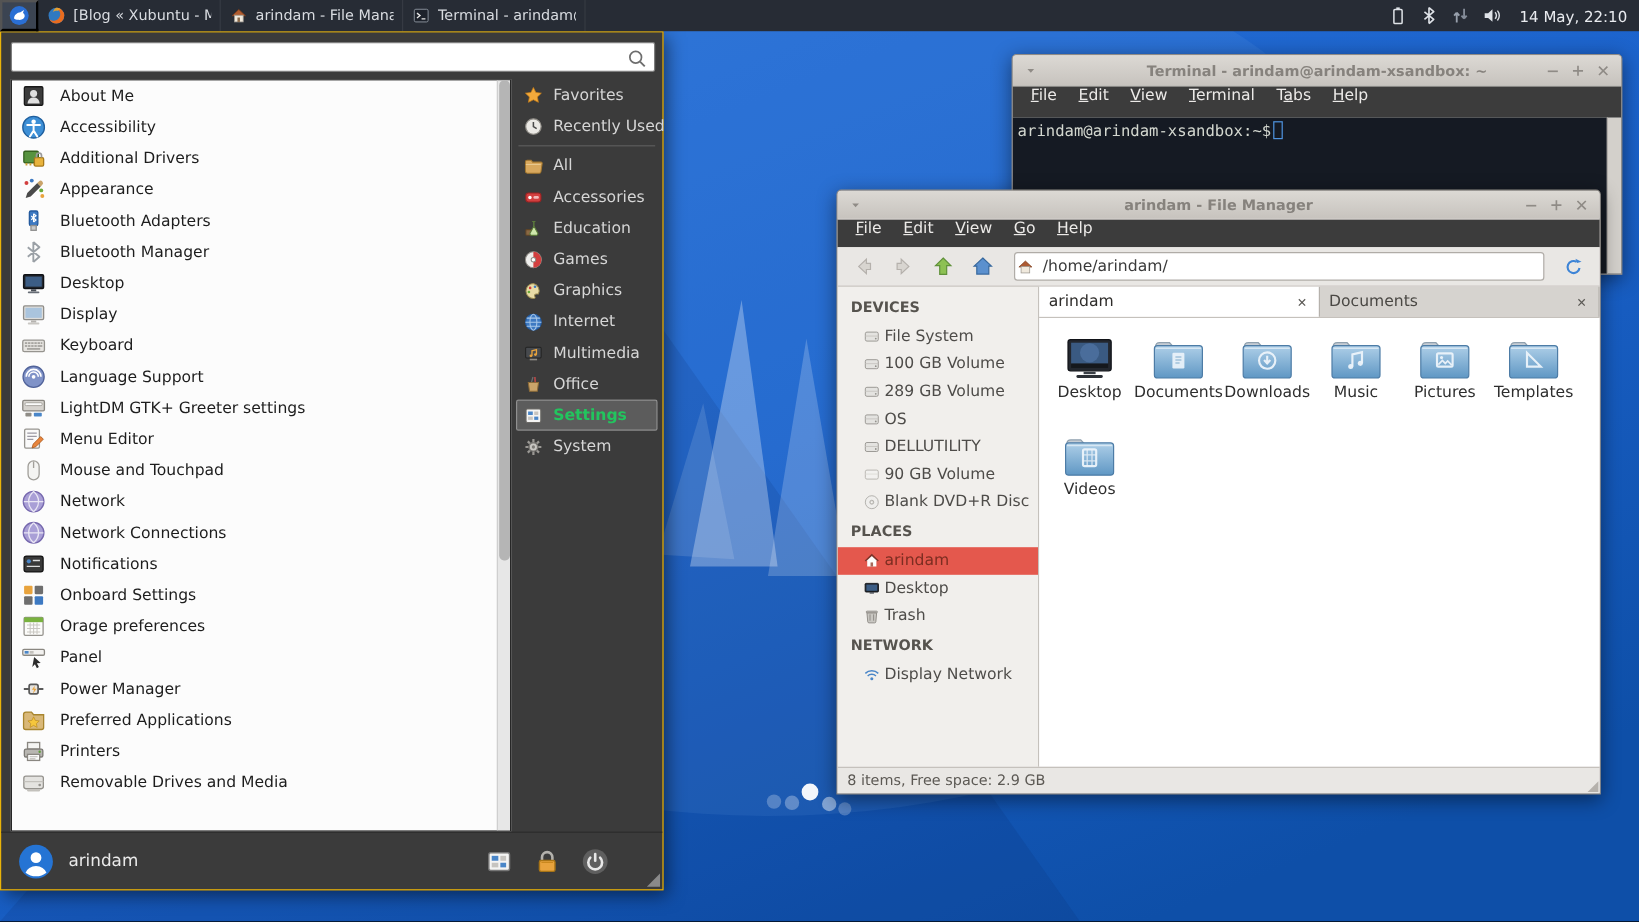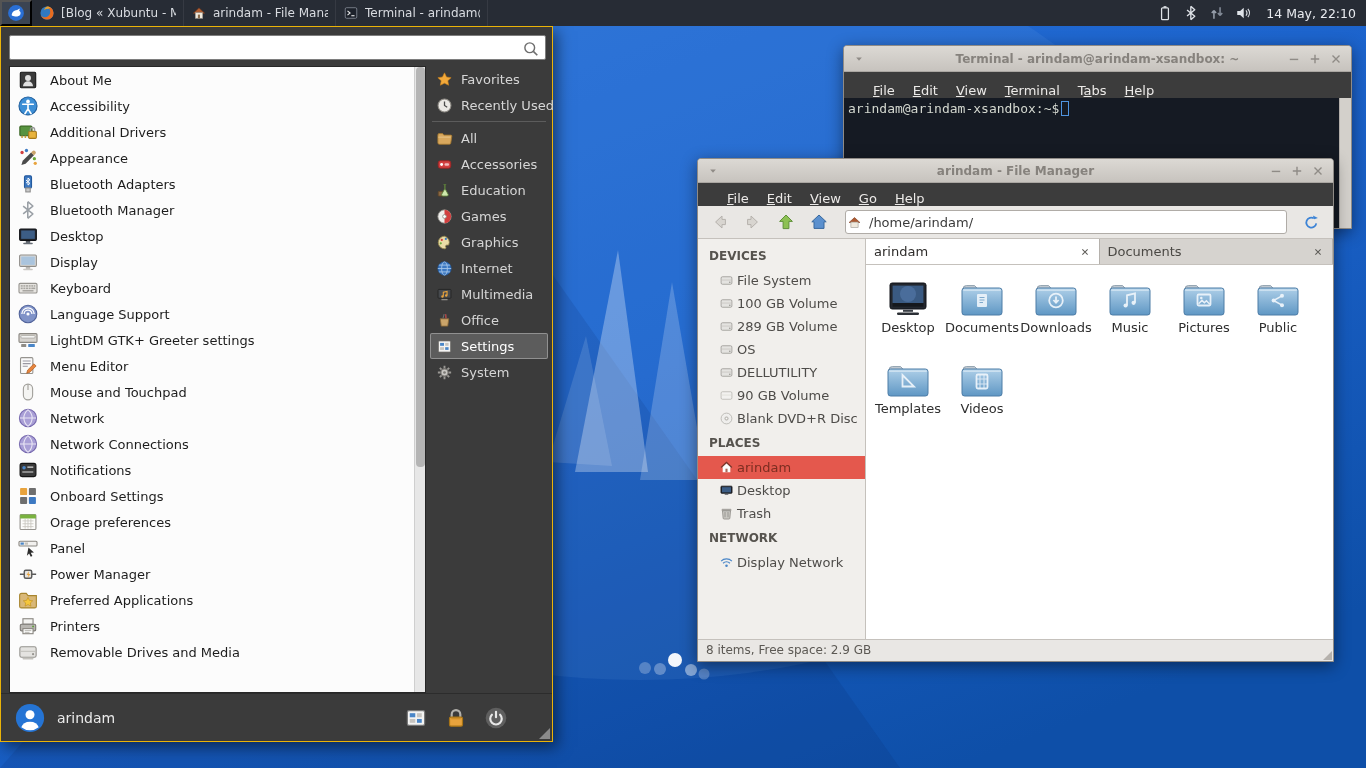--- a/index.html
+++ b/index.html
@@ -40,41 +40,41 @@
   .approw { display:flex; align-items:center; height:26px; padding-left:7px; gap:11px;
             font-size:13px; color:#1d1d1d; white-space:nowrap; }
   .alist-scroll { position:absolute; top:0; right:0; width:11px; height:100%; background:#e7e7e7;
                   border-left:1px solid #cfcfcf; }
   .alist-thumb { position:absolute; top:0; left:1px; width:9px; height:64%; background:#b5b5b5;
                  border-radius:4px; }
   .cats { position:absolute; left:429px; top:39px; width:118px; }
   .catrow { display:flex; align-items:center; gap:8px; height:26px; color:#d6d6d6; font-size:13px;
             padding-left:5px; border:1px solid transparent; white-space:nowrap; }
   .catrow.selected { background:rgba(255,255,255,.17); border-color:rgba(255,255,255,.32);
-                     border-radius:2px; color:#ffffff; }
+                     border-radius:2px; color:#22c55e;font-weight:bold; }
   .catsep { height:1px; background:#5c5c5c; margin:3px 2px; }
   .menu-footer { position:absolute; left:0; bottom:0; width:100%; height:48px;
                  border-top:1px solid #2c2c2c; display:flex; align-items:center; padding:0 14px; }
   .username { color:#eaeaea; font-size:14px; margin-left:12px; }
   .factions { margin-left:auto; display:flex; gap:12px; margin-right:28px; }
   .faction { width:28px; height:28px; display:flex; align-items:center; justify-content:center;
              background:transparent; border:none; }
   .menu-grip { position:absolute; right:2px; bottom:2px; width:0; height:0;
                border-left:11px solid transparent; border-bottom:11px solid #8a8a8a; }
 
   
   .window { position:absolute; border:1px solid #8f8b86; border-radius:4px 4px 0 0;
             box-shadow:0 4px 16px rgba(0,0,0,.45); background:#e9e7e4; }
   .titlebar { height:24px; background:linear-gradient(#dcd9d4,#c7c3be); border-bottom:1px solid #aba7a2;
               border-radius:3px 3px 0 0; position:relative; display:flex; align-items:center; }
   .title { position:absolute; left:0; right:0; text-align:center; font-weight:bold; font-size:12px;
            color:#86827d; pointer-events:none; }
   .tb-left { padding-left:8px; z-index:1; display:flex; }
   .winbtns { margin-left:auto; display:flex; gap:7px; padding-right:8px; z-index:1; }
-  .menubar { background:#3c3c3c; display:flex; align-items:flex-end; padding-left:20px; }
+  .menubar { background:#3c3c3c; display:flex; align-items:flex-start; padding-left:6px; }
   .menubar .mi { color:#eceae8; font-size:13px; padding:0 9px; }
   .mi u { text-decoration:underline; }
 
   
   .terminal { left:843px; top:45px; width:509px; height:184px; z-index:10; }
   .terminal .titlebar { height:26px; }
   .terminal .menubar { height:26px; }
   .term-body { position:absolute; left:0; right:0; top:52px; bottom:0; background:#151a23; }
   .term-line { padding:3px 0 0 4px; font:13px "DejaVu Sans Mono",monospace; color:#d3d7cf; }
   .term-cursor { display:inline-block; width:8px; height:15px; border:1px solid #4f94e0;
@@ -408,32 +408,20 @@
                   <circle cx="21.3" cy="19" r="1.3" fill="#ecf3fa" opacity=".95"></circle>
                   <path d="M18.6 24.8l3.4-3.4 2.4 2.4 2-2 3.4 3.4" fill="none" stroke="#ecf3fa" stroke-width="1.5" opacity=".95"></path>
                 </svg></span>
               <span class="flabel">Pictures</span>
             </div>
             <div class="fcell">
               <span class="fico"><svg xmlns="http://www.w3.org/2000/svg" viewBox="0 0 48 40" width="100%" height="100%">
                   <path d="M5 10q0-3.4 3.4-3.4h8.2l3.2 3.4z" fill="#c6cdd4" stroke="#8fa0ae"></path>
                   <rect x="4" y="9" width="40" height="27" rx="2.6" fill="url(#fold)" stroke="#4d7ca6"></rect>
                   <path d="M5.2 11.2h37.6" stroke="rgba(255,255,255,.55)" stroke-width="1.2"></path>
-                  <circle cx="19.6" cy="21.5" r="2" fill="#ecf3fa" opacity=".95"></circle>
-                  <circle cx="28" cy="16.8" r="2" fill="#ecf3fa" opacity=".95"></circle>
-                  <circle cx="28" cy="26.2" r="2" fill="#ecf3fa" opacity=".95"></circle>
-                  <path d="M19.6 21.5 28 16.8M19.6 21.5 28 26.2" stroke="#ecf3fa" stroke-width="1.5" opacity=".95"></path>
-                </svg></span>
-              <span class="flabel">Public</span>
-            </div>
-            <div class="fcell">
-              <span class="fico"><svg xmlns="http://www.w3.org/2000/svg" viewBox="0 0 48 40" width="100%" height="100%">
-                  <path d="M5 10q0-3.4 3.4-3.4h8.2l3.2 3.4z" fill="#c6cdd4" stroke="#8fa0ae"></path>
-                  <rect x="4" y="9" width="40" height="27" rx="2.6" fill="url(#fold)" stroke="#4d7ca6"></rect>
-                  <path d="M5.2 11.2h37.6" stroke="rgba(255,255,255,.55)" stroke-width="1.2"></path>
                   <path d="M18.5 26.5h11.5L18.5 15z" fill="none" stroke="#ecf3fa" stroke-width="1.8" opacity=".95"></path>
                 </svg></span>
               <span class="flabel">Templates</span>
             </div>
             <div class="fcell">
               <span class="fico"><svg xmlns="http://www.w3.org/2000/svg" viewBox="0 0 48 40" width="100%" height="100%">
                   <path d="M5 10q0-3.4 3.4-3.4h8.2l3.2 3.4z" fill="#c6cdd4" stroke="#8fa0ae"></path>
                   <rect x="4" y="9" width="40" height="27" rx="2.6" fill="url(#fold)" stroke="#4d7ca6"></rect>
                   <path d="M5.2 11.2h37.6" stroke="rgba(255,255,255,.55)" stroke-width="1.2"></path>
                   <rect x="18.5" y="14.5" width="11" height="14" rx="1.4" fill="none" stroke="#ecf3fa" stroke-width="1.8" opacity=".95"></rect>

